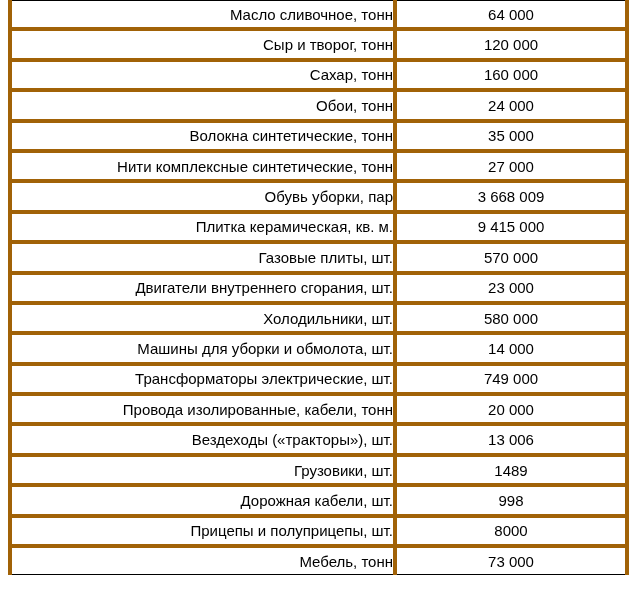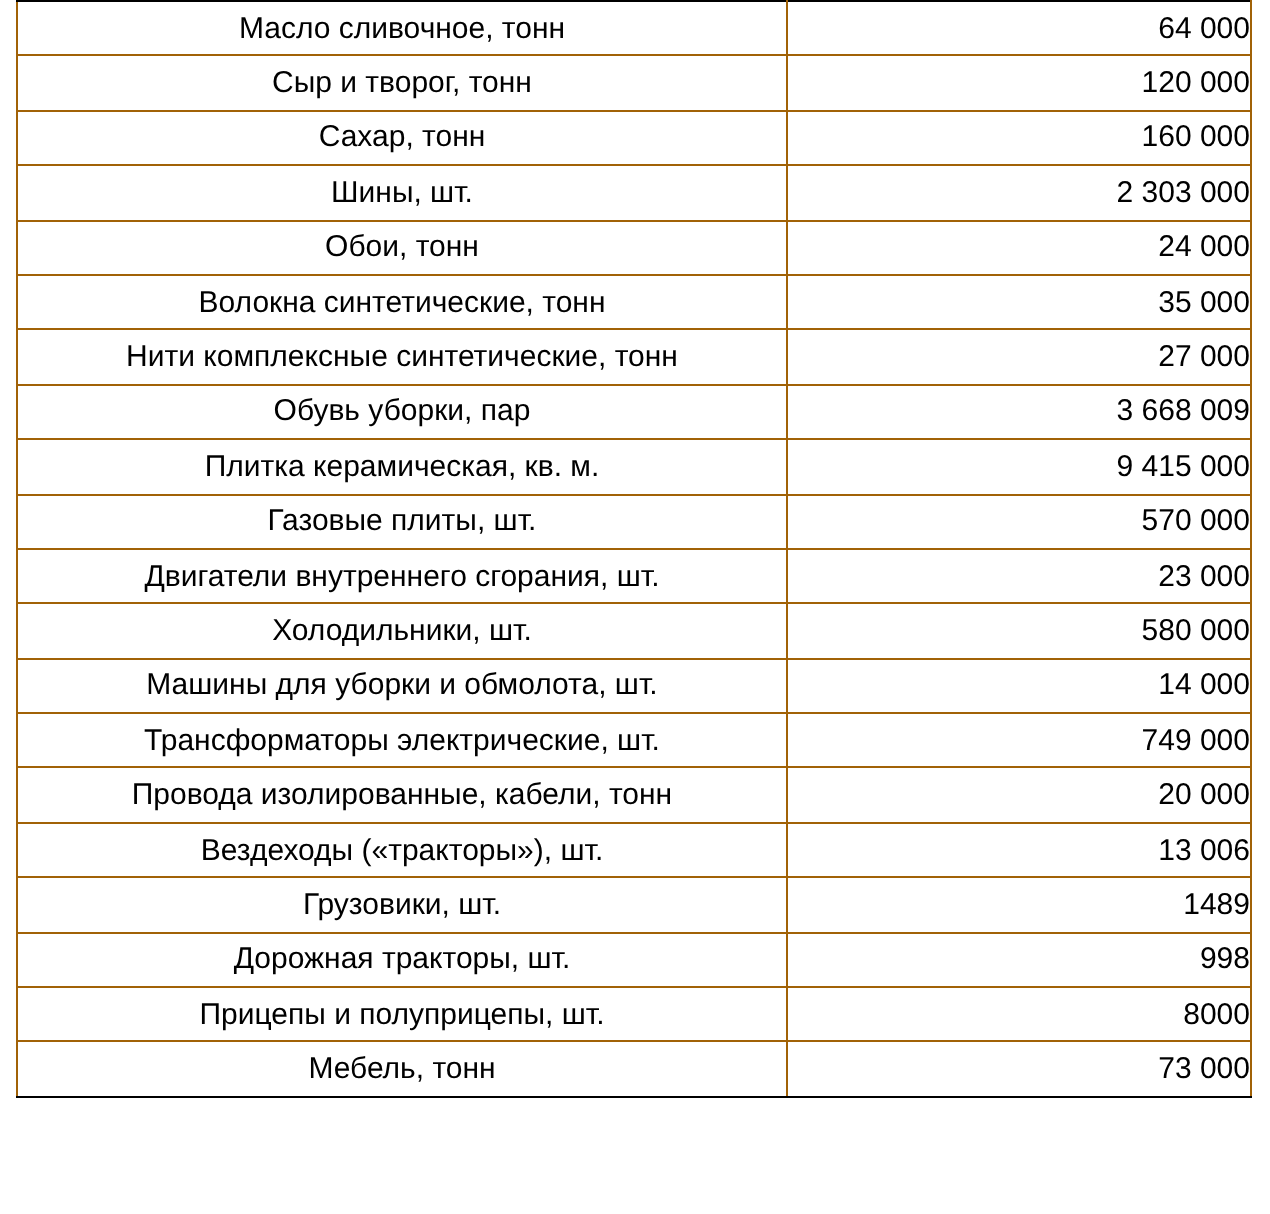--- a/index.html
+++ b/index.html
@@ -25,39 +25,39 @@
     table-layout: fixed;
     background: #ffffff;
   }
   table.production-table col.col-name  { width: 385px; }
   table.production-table col.col-value { width: 232px; }
 
   table.production-table tr {
     height: 26.4px;
   }
   table.production-table td {
-    border: 1px solid #a16207;
+    border: 4px solid #a16207;
     font-size: 15px;
     line-height: 17px;
     color: #000000;
     font-weight: 400;
     height: 26.4px;
     padding: 0;
     vertical-align: middle;
     white-space: nowrap;
     overflow: hidden;
   }
   td.cell-name {
-    text-align: center;
+    text-align: right;
     padding-left: 13px;
     padding-right: 4px;
     border-left: 1px solid #000000;
   }
   td.cell-value {
-    text-align: right;
+    text-align: center;
     padding-right: 13px;
     padding-left: 4px;
   }
   table.production-table tr:first-child td { border-top: 1px solid #000000; }
   table.production-table tr:last-child  td { border-bottom: 1px solid #000000; }
 </style>
 </head>
 <body>
 
 <div class="table-wrap">
@@ -71,24 +71,20 @@
           <td class="cell-name">Масло сливочное, тонн</td>
           <td class="cell-value">64 000</td>
         </tr>
         <tr>
           <td class="cell-name">Сыр и творог, тонн</td>
           <td class="cell-value">120 000</td>
         </tr>
         <tr>
           <td class="cell-name">Сахар, тонн</td>
           <td class="cell-value">160 000</td>
-        </tr>
-        <tr>
-          <td class="cell-name">Шины, шт.</td>
-          <td class="cell-value">2 303 000</td>
         </tr>
         <tr>
           <td class="cell-name">Обои, тонн</td>
           <td class="cell-value">24 000</td>
         </tr>
         <tr>
           <td class="cell-name">Волокна синтетические, тонн</td>
           <td class="cell-value">35 000</td>
         </tr>
         <tr>
@@ -129,21 +125,21 @@
         </tr>
         <tr>
           <td class="cell-name">Вездеходы («тракторы»), шт.</td>
           <td class="cell-value">13 006</td>
         </tr>
         <tr>
           <td class="cell-name">Грузовики, шт.</td>
           <td class="cell-value">1489</td>
         </tr>
         <tr>
-          <td class="cell-name">Дорожная тракторы, шт.</td>
+          <td class="cell-name">Дорожная кабели, шт.</td>
           <td class="cell-value">998</td>
         </tr>
         <tr>
           <td class="cell-name">Прицепы и полуприцепы, шт.</td>
           <td class="cell-value">8000</td>
         </tr>
         <tr>
           <td class="cell-name">Мебель, тонн</td>
           <td class="cell-value">73 000</td>
         </tr>

